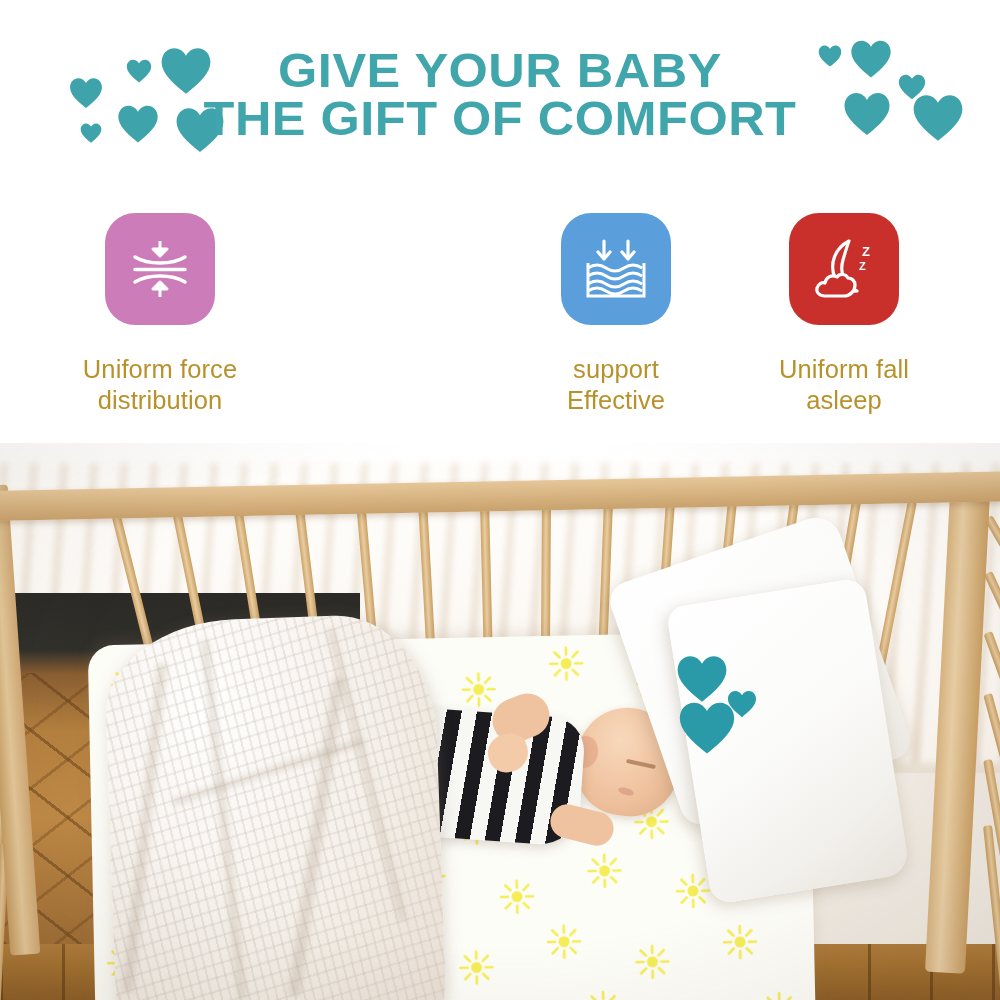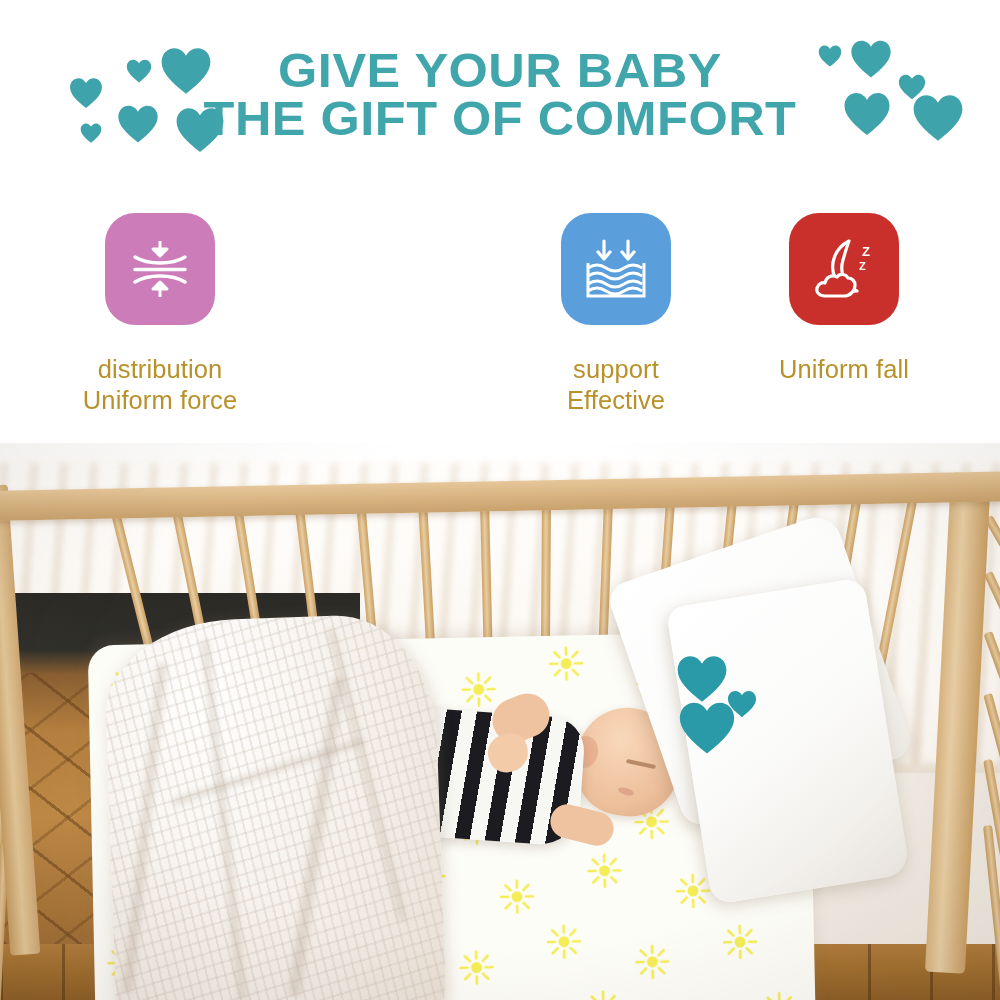--- a/index.html
+++ b/index.html
@@ -298,22 +298,22 @@
                 <path d="M9 22 C22 30 46 30 59 22"></path>
                 <path d="M9 34.5 H59"></path>
                 <path d="M9 47 C22 39 46 39 59 47"></path>
               </g>
               <path d="M34 6 L34 16 M27 14 L34 21 L41 14 Z" fill="#ffffff" stroke="#ffffff" stroke-width="3" stroke-linejoin="round"></path>
               <path d="M34 62 L34 52 M27 54 L34 47 L41 54 Z" fill="#ffffff" stroke="#ffffff" stroke-width="3" stroke-linejoin="round"></path>
             </svg>
           </span>
         </div>
         <div class="feat-label">
+          <div>Uniform force</div>
           <div>distribution</div>
-          <div>Uniform force</div>
         </div>
       </div>
 
 
       <div class="feature" style="left:504px;">
         <div class="feat-tile" style="background:#5a9fdb;">
           <span>
             <svg width="70" height="70" viewBox="0 0 70 70">
               <g stroke="#ffffff" stroke-width="3.2" fill="none" stroke-linecap="round">
                 <path d="M23 7 L23 24"></path>
@@ -343,20 +343,21 @@
             <svg width="70" height="70" viewBox="0 0 70 70">
               <path d="M40 7 C26 14 20 30 26 44 C30 53 39 58 48 57 C36 52 30 39 34 26 C36 19 38 12 40 7 Z" fill="none" stroke="#ffffff" stroke-width="3.2" stroke-linejoin="round"></path>
               <path d="M16 62 C10 62 7 58 8 54 C9 50 13 48 16 49 C17 43 23 40 28 43 C31 39 37 40 39 44 C43 44 46 47 46 51 C46 57 41 62 35 62 Z" fill="#c9302c" stroke="#ffffff" stroke-width="3.2" stroke-linejoin="round"></path>
               <text x="53" y="22" font-family="Liberation Sans, sans-serif" font-size="13" font-weight="bold" fill="#ffffff">Z</text>
               <text x="50" y="36" font-family="Liberation Sans, sans-serif" font-size="11" font-weight="bold" fill="#ffffff">Z</text>
             </svg>
           </span>
         </div>
         <div class="feat-label">
           <div>Uniform fall</div>
+          <div>asleep</div>
         </div>
       </div>
 
     </div>
   </div>
 
   <div id="photo">
 
     <div class="room-wall"></div>
     <div class="room-wall-stripes"></div>

